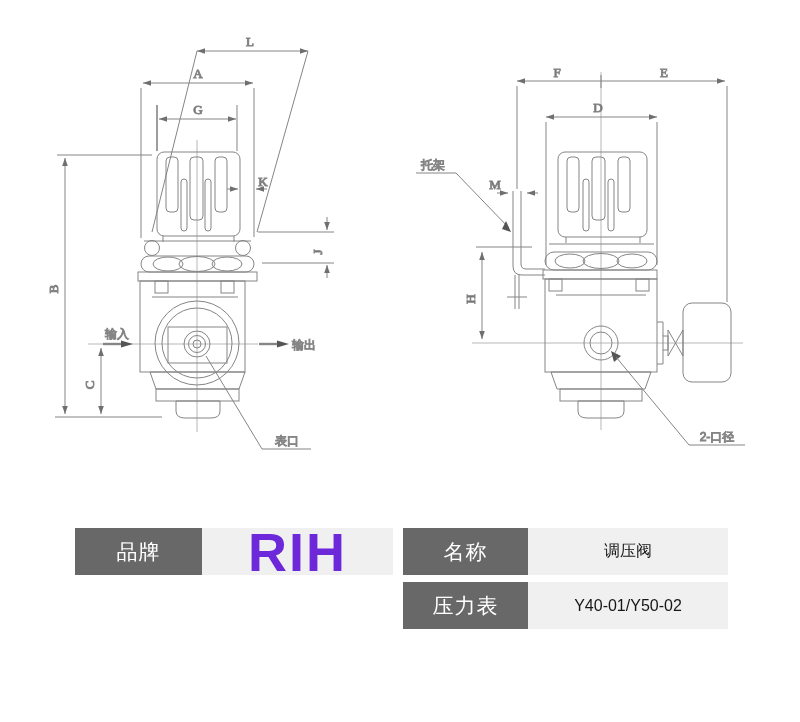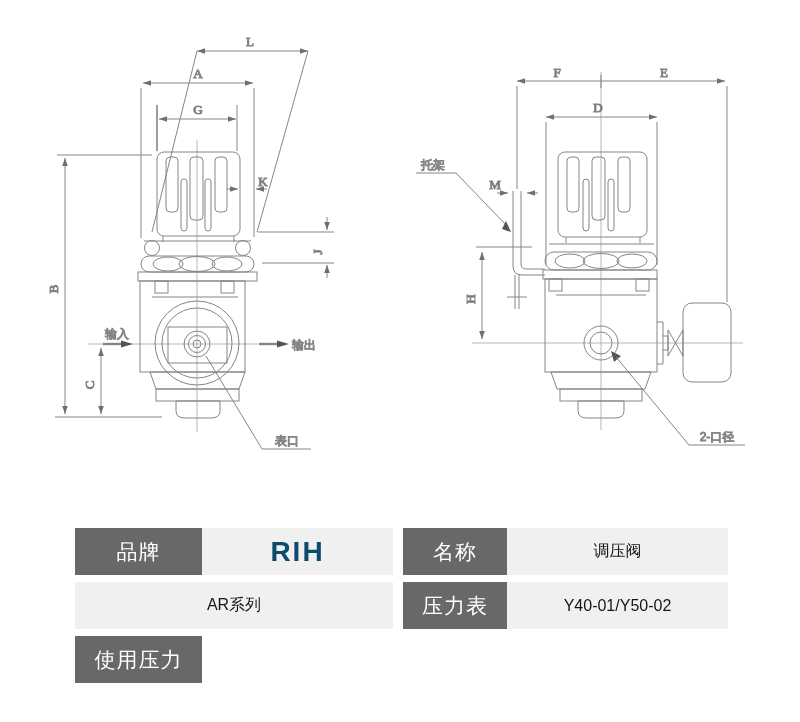--- a/index.html
+++ b/index.html
@@ -8,23 +8,23 @@
   svg text{font-family:"Liberation Serif",serif;fill:#4c4c4c;}
   svg .dimletter{font-size:13px;}
   svg .cnsmall{font-size:12px;font-family:"Liberation Sans",sans-serif;}
   .spec-tables{position:absolute;top:528px;left:75px;width:653px;display:flex;gap:10px;}
   .spec-table{display:flex;flex-direction:column;}
   .spec-table.left{width:318px;}
   .spec-table.right{width:325px;}
   .spec-row{display:flex;height:47px;margin-bottom:7px;}
   .spec-label{background:#686868;color:#ffffff;display:flex;align-items:center;justify-content:center;font-size:21px;letter-spacing:1px;}
   .spec-table.left .spec-label{width:127px;}
-  .spec-table.right .spec-label{width:104px;}
+  .spec-table.right .spec-label{width:125px;}
   .spec-value{flex:1;background:#f0f0f0;color:#161616;display:flex;align-items:center;justify-content:center;font-size:16px;}
-  .spec-value.brand{color:#0c4a6e;font-size:28px;font-weight:800;letter-spacing:2px;font-family:"Liberation Sans",sans-serif;}
+  .spec-value.brand{color:#6d28d9;font-size:54px;font-weight:800;letter-spacing:2px;font-family:"Liberation Sans",sans-serif;}
 </style>
 </head>
 <body>
 
 <div class="drawing-wrap">
 <svg width="800" height="510" viewBox="0 0 800 510">
   <defs>
     <marker id="aR" markerWidth="9" markerHeight="7" refX="8" refY="3.2" orient="0" markerUnits="userSpaceOnUse">
           <path d="M0,0.4 L8,3.2 L0,6 Z" fill="#6f6f6f"></path>
         </marker>
@@ -245,24 +245,22 @@
 </svg>
 </div>
 
 <div class="spec-tables">
   <div class="spec-table left">
     <div class="spec-row">
       <div class="spec-label">品牌</div>
       <div class="spec-value brand">RIH</div>
     </div>
     <div class="spec-row">
-      <div class="spec-value">AR系列</div>
-    </div>
-    <div class="spec-row">
-      <div class="spec-label">使用压力</div>
+    </div>
+    <div class="spec-row">
     </div>
   </div>
   <div class="spec-table right">
     <div class="spec-row">
       <div class="spec-label">名称</div>
       <div class="spec-value">调压阀</div>
     </div>
     <div class="spec-row">
       <div class="spec-label">压力表</div>
       <div class="spec-value">Y40-01/Y50-02</div>

